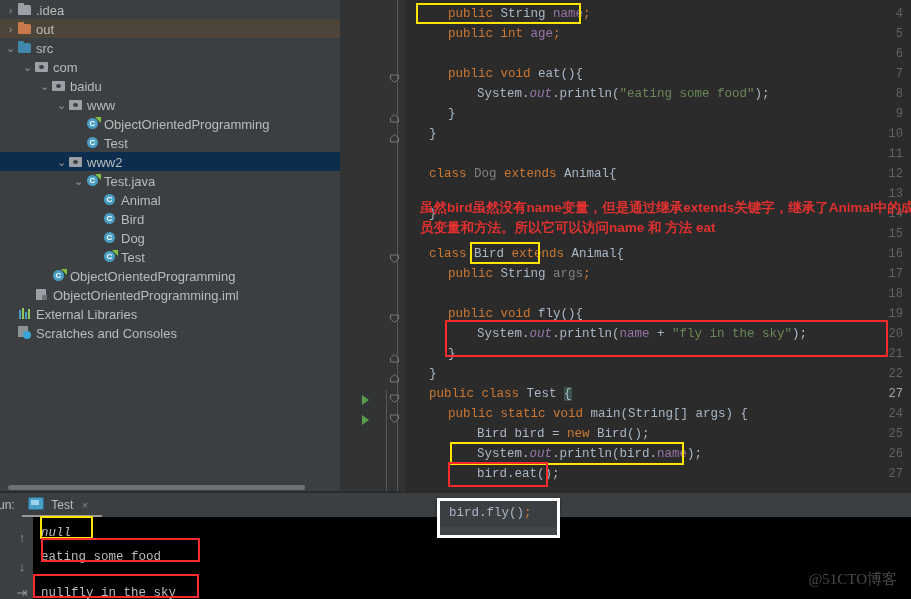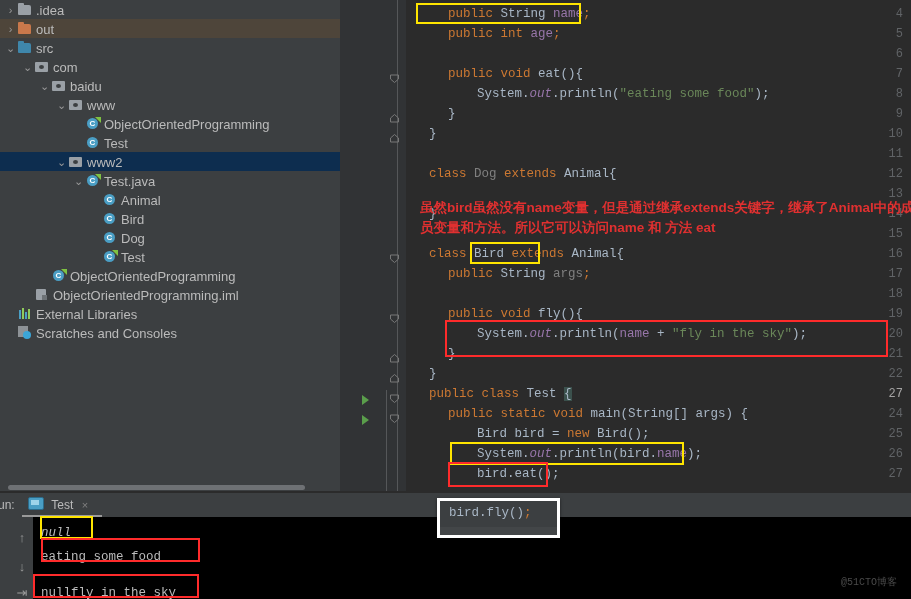--- a/index.html
+++ b/index.html
@@ -413,23 +413,23 @@
   .tooltip .tt-foot {
     position: absolute;
     left: 0; bottom: 0;
     width: 100%; height: 8px;
     background: #434648;
   }
 
   .watermark {
     position: absolute;
     right: 14px; bottom: 10px;
-    font-size: 10px;
+    font-size: 15px;
     color: #4a4a4a;
-    font-family: Liberation Mono, monospace;
+    font-family: Liberation Serif, serif;
   }
   .divider-h {
     position: absolute;
     left: 0; top: 491px;
     width: 911px; height: 2px;
     background: #2b2b2b;
   }
 </style>
 </head>
 <body>

